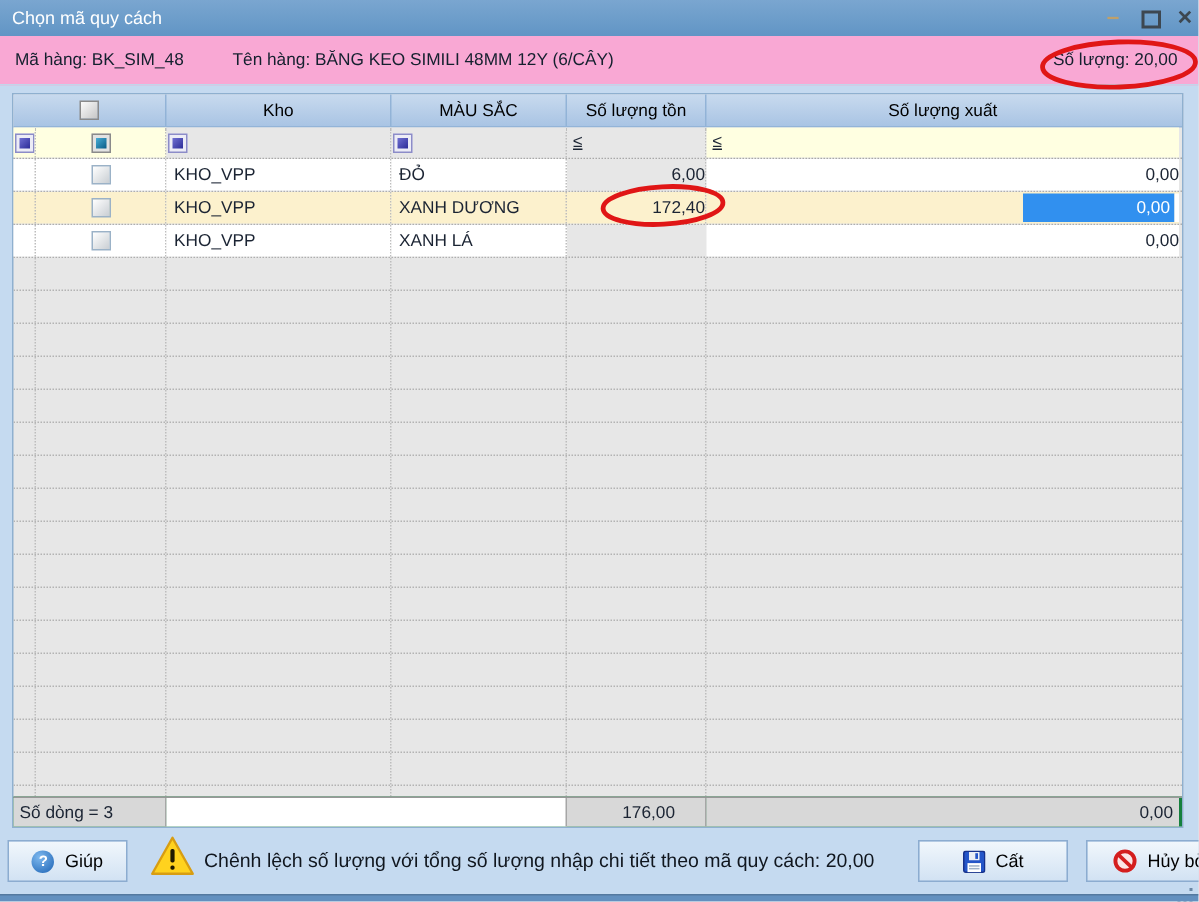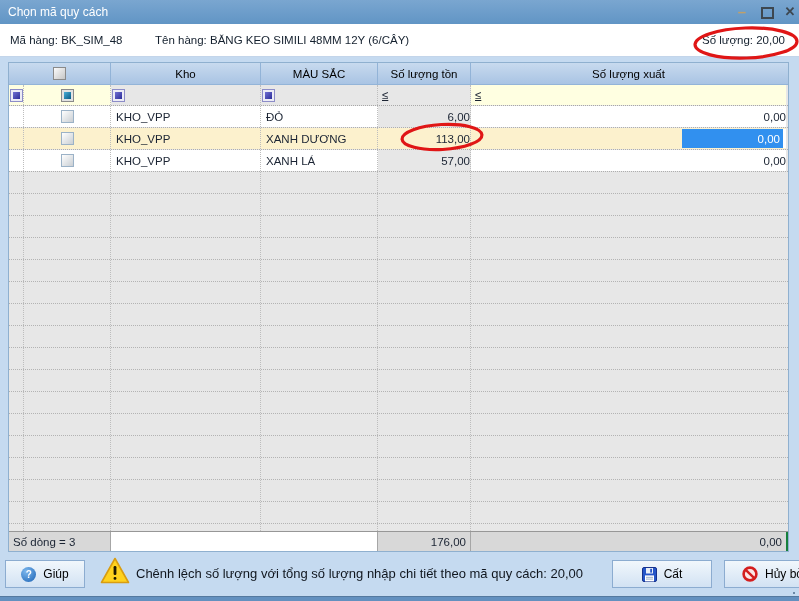--- a/index.html
+++ b/index.html
@@ -11,21 +11,21 @@
             background:linear-gradient(#7aa6d0,#6195c5);color:#fff;font-size:12px;}
   .title-text{position:absolute;left:8px;top:0;line-height:24px}
   .win-btn{position:absolute;top:0;height:24px;line-height:23px;text-align:center;
            width:18px;font-size:13px;font-weight:bold;cursor:default}
   .btn-min{left:733;left:733px;color:#bfa06a;font-size:15px}
   .btn-max{left:758px}
   .max-glyph{display:inline-block;width:9px;height:8px;border:2px solid #3d4750;margin-top:7px}
   .btn-close{left:781px;color:#3d4750}
 
   
-  .infobar{position:absolute;top:24px;left:0;right:0;height:32px;background:#ffffff;
+  .infobar{position:absolute;top:24px;left:0;right:0;height:32px;background:#f9a8d4;
            font-size:11.5px;color:#14202e;border-bottom:1px solid #c3d5ea}
   .infobar span{position:absolute;top:0;line-height:32px;white-space:nowrap}
   .inf-ma{left:10px}
   .inf-ten{left:155px}
   .inf-sl{right:14px}
 
   
   .grid{position:absolute;left:8px;top:62px;width:779px;height:488px;
         border:1px solid #8fb0cf;background:#e7e7e7;display:flex;flex-direction:column;
         font-size:11.5px}
@@ -83,21 +83,21 @@
   .vline{position:absolute;top:0;bottom:0;width:0;border-right:1px dotted #bdbdbd}
   .v1{left:14px}.v2{left:101px}.v3{left:251px}.v4{left:368px}.v5{left:461px}
 
   
   .sumrow{height:20px;flex:none;position:relative;border-top:1px solid #979797;
           background:#15803d;box-sizing:border-box}
   .scell{position:absolute;top:0;bottom:0;box-sizing:border-box;border-right:1px solid #a6a6a6;
          display:flex;align-items:center;white-space:nowrap;background:#d8d8d8}
   .s-count{left:0;width:102px;padding-left:4px}
   .s-mid{left:102px;width:267px;background:#fff}
-  .s-ton{left:369px;width:93px;justify-content:flex-end;padding-right:4px}
+  .s-ton{left:369px;width:93px;justify-content:flex-end;padding-right:20px}
   .s-xuat{left:462px;width:315px;justify-content:flex-end;padding-right:4px;border-right:none}
 
   
   .btn{position:absolute;top:560px;height:28px;box-sizing:border-box;cursor:default;
        border:1px solid #8cacd0;background:linear-gradient(#f1f7fc,#d2e2f3);
        font-size:12px;color:#000;display:flex;align-items:center;justify-content:center;gap:7px}
   .btn-help{left:5px;width:80px}
   .btn-save{left:612px;width:100px}
   .btn-cancel{left:724px;width:97px}
   .help-ic{width:15px;height:15px;border-radius:50%;flex:none;
@@ -178,35 +178,34 @@
       <div class="cell c-xuat bg-white num">0,00</div>
     </div>
 
     <div class="drow row-sel">
       <div class="cell c-ind"></div>
       <div class="cell c-chk ctr">
           <span class="cb"></span>
         </div>
       <div class="cell c-kho txt">KHO_VPP</div>
       <div class="cell c-mau txt">XANH DƯƠNG</div>
-      <div class="cell c-ton num">113,00</div>
+      <div class="cell c-ton num">172,40</div>
       <div class="cell c-xuat">
         <span class="edit-sel">0,00</span>
         <span class="caret-strip"></span>
       </div>
     </div>
 
     <div class="drow">
       <div class="cell c-ind bg-white"></div>
       <div class="cell c-chk bg-white ctr">
           <span class="cb"></span>
         </div>
       <div class="cell c-kho bg-white txt">KHO_VPP</div>
       <div class="cell c-mau bg-white txt">XANH LÁ</div>
-      <div class="cell c-ton bg-gray num">57,00</div>
       <div class="cell c-xuat bg-white num">0,00</div>
     </div>
 
     <div class="empty">
       <div class="vline v1"></div>
       <div class="vline v2"></div>
       <div class="vline v3"></div>
       <div class="vline v4"></div>
       <div class="vline v5"></div>
       <div class="erow"></div>

